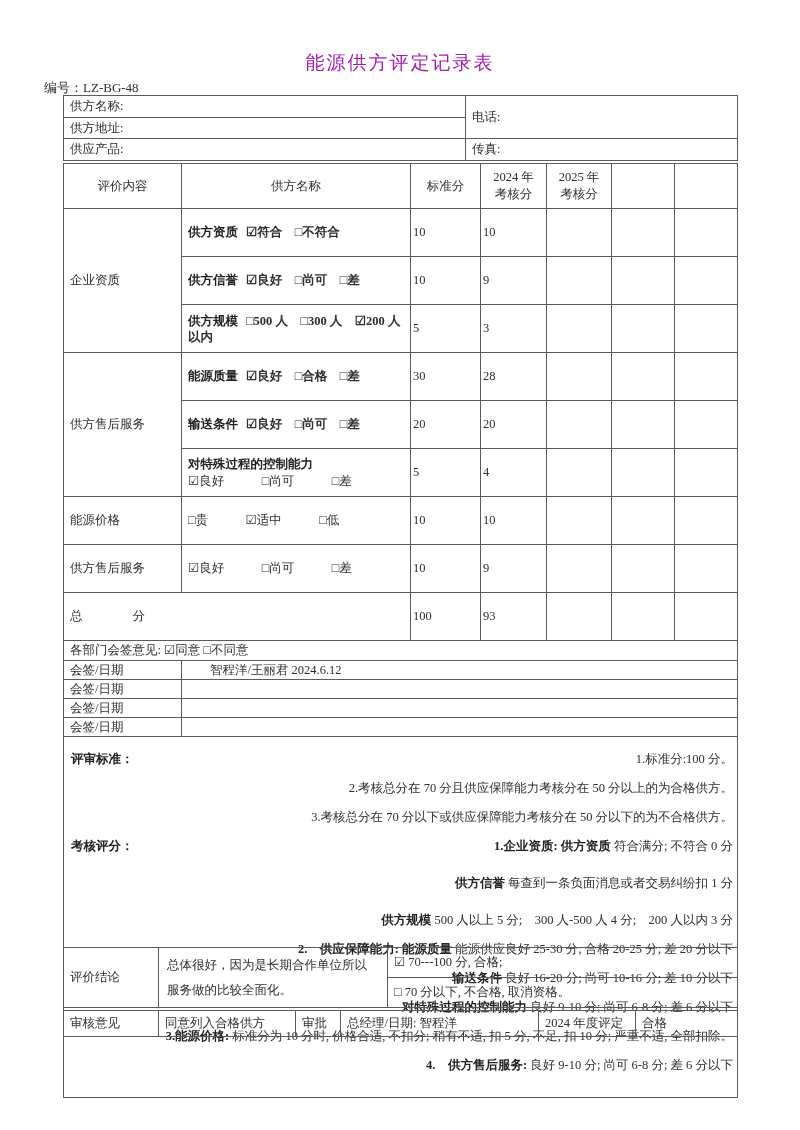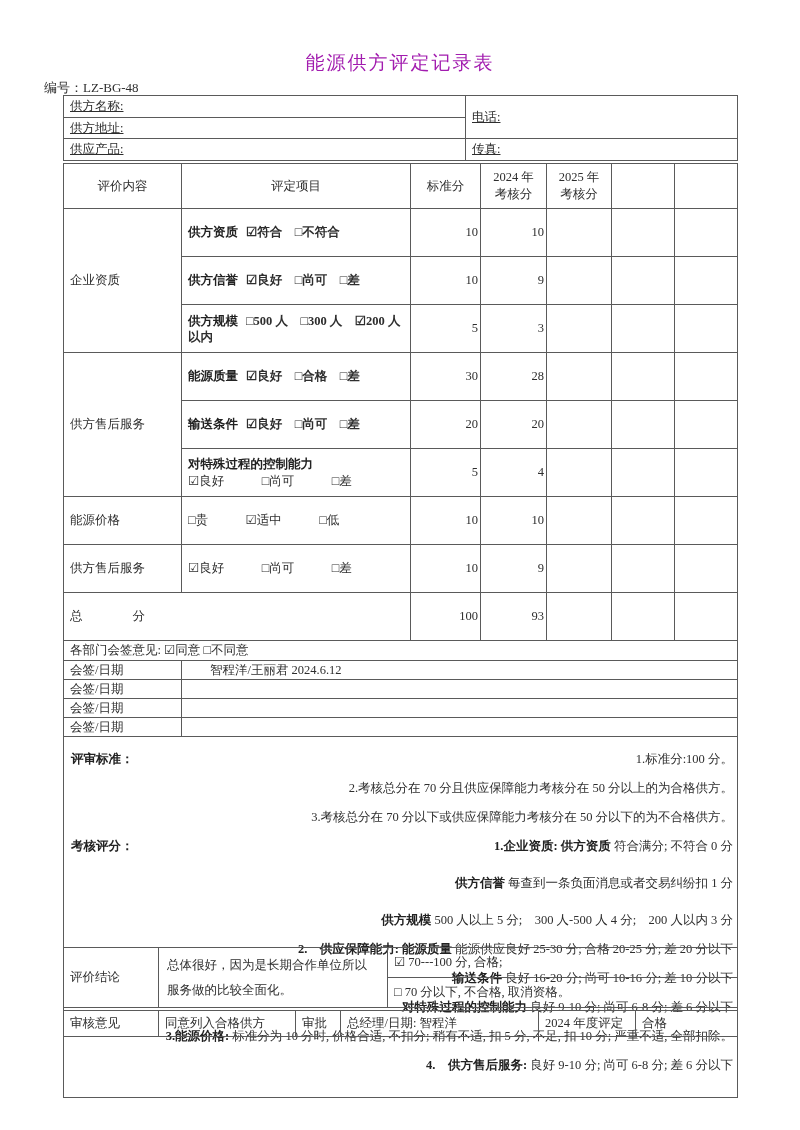--- a/index.html
+++ b/index.html
@@ -8,25 +8,25 @@
     font-family:"Liberation Serif","DejaVu Serif",serif;
     color:#2e2e2e;
   }
   .doc{position:relative;width:800px;height:1130px;overflow:hidden;}
   .title{position:absolute;top:50px;left:0;width:100%;text-align:center;
          font-size:19px;letter-spacing:2px;color:#a21caf;}
   .docno{position:absolute;top:79px;left:44px;font-size:13px;}
   table{border-collapse:collapse;table-layout:fixed;position:absolute;left:63px;width:674px;}
   td{border:1px solid #5a5a5a;font-size:12.5px;padding:0 6px;overflow:hidden;
      color:#2e2e2e;vertical-align:middle;}
-  .num{text-align:right;padding:16px 2px;}
+  .num{text-align:left;padding:16px 2px;}
   .ctr{text-align:left;}
   b{font-weight:bold;color:#222;}
   .opts{margin-left:8px;font-weight:bold;}
-  #info{top:95px;text-decoration:underline;}
+  #info{top:95px;}
   #main{top:163px;}
   #concl{top:947px;}
   #review{top:1010px;}
   .hd td{text-align:center;}
   .hd .two{line-height:17px;}
   .criteria{vertical-align:top;padding:8px 4px 0 6px;height:352px;text-align:right;}
   .cl{position:relative;line-height:29px;white-space:nowrap;}
   .ia{padding-left:57px;}
   .ib{padding-left:132px;margin-top:8px;}
   .ic{padding-left:157px;}
@@ -68,21 +68,21 @@
         <col style="width:229px">
         <col style="width:70px">
       <col style="width:66px">
         <col style="width:65px">
         <col style="width:63px">
         <col style="width:63px">
     </colgroup>
     <tbody>
         <tr class="hd" style="height:45px">
       <td>评价内容</td>
-      <td>评定项目</td>
+      <td>供方名称</td>
       <td>标准分</td>
       <td>
         <div class="two">2024 年</div>
         <div class="two">考核分</div>
       </td>
       <td>
         <div class="two">2025 年</div>
         <div class="two">考核分</div>
       </td>
       <td></td>

